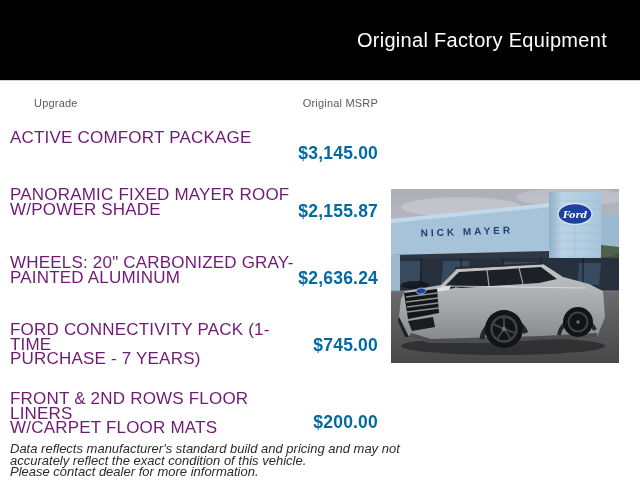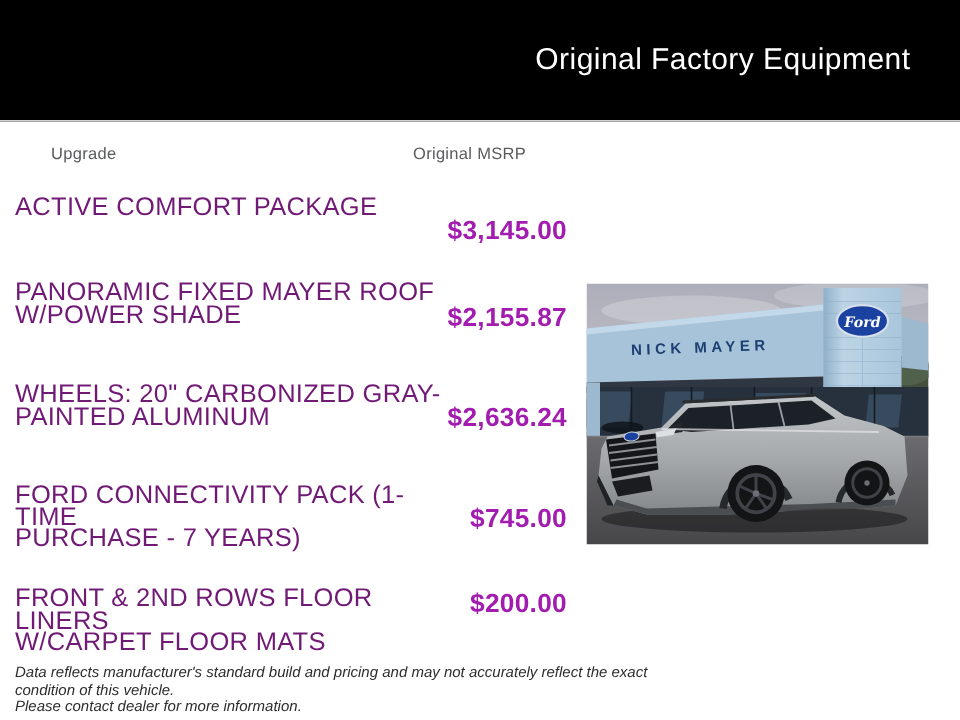--- a/index.html
+++ b/index.html
@@ -14,37 +14,37 @@
     display:flex;align-items:center;justify-content:flex-end;
     box-sizing:border-box;padding-right:33px;padding-left:16px;
   }
   .header-title{
     color:#ffffff;font-size:20px;font-weight:400;letter-spacing:.3px;
   }
   .col-head{
     position:absolute;font-size:11px;color:#5a5b5d;letter-spacing:.2px;
   }
   .col-head.upgrade{left:10px;top:97px;margin-left:24px;}
-  .col-head.msrp{left:248px;top:97px;width:130px;text-align:center;}
+  .col-head.msrp{left:248px;top:97px;width:130px;text-align:right;}
   .row-label{
     position:absolute;left:10px;width:300px;
     font-size:17px;line-height:14.5px;color:#701a75;letter-spacing:.2px;
     white-space:pre-line;
   }
   .row-price{
     position:absolute;left:248px;width:130px;text-align:right;
-    font-size:17.5px;font-weight:bold;color:#a21caf;letter-spacing:.2px;
+    font-size:17.5px;font-weight:bold;color:#0369a1;letter-spacing:.2px;
   }
   .vehicle-photo{
     position:absolute;left:391px;top:189px;width:228px;height:174px;
   }
   .vehicle-photo svg{display:block;width:228px;height:174px;}
   .disclaimer{
     position:absolute;left:10px;top:443px;width:440px;
-    font-size:10px;font-style:italic;color:#2c2c2c;line-height:11.5px;
+    font-size:13px;font-style:italic;color:#2c2c2c;line-height:11.5px;
     white-space:pre-line;
   }
 </style>
 </head>
 <body>
 
 <div class="header">
   <div class="header-title">Original Factory Equipment</div>
 </div>
 
@@ -70,21 +70,21 @@
 
 <div>
   <div class="row-label" style="top:323px">FORD CONNECTIVITY PACK (1-TIME
 PURCHASE - 7 YEARS)</div>
   <div class="row-price" style="top:335px">$745.00</div>
 </div>
 
 <div>
   <div class="row-label" style="top:392px">FRONT &amp; 2ND ROWS FLOOR LINERS
 W/CARPET FLOOR MATS</div>
-  <div class="row-price" style="top:392px">$200.00</div>
+  <div class="row-price" style="top:412px">$200.00</div>
 </div>
 
 <div class="vehicle-photo">
   <svg viewBox="0 0 228 174" xmlns="http://www.w3.org/2000/svg">
     <defs>
       <linearGradient id="sky" x1="0" y1="0" x2="0" y2="1">
         <stop offset="0" stop-color="#aeaeba"></stop>
         <stop offset="1" stop-color="#c9c9d1"></stop>
       </linearGradient>
       <linearGradient id="pave" x1="0" y1="0" x2="0" y2="1">

